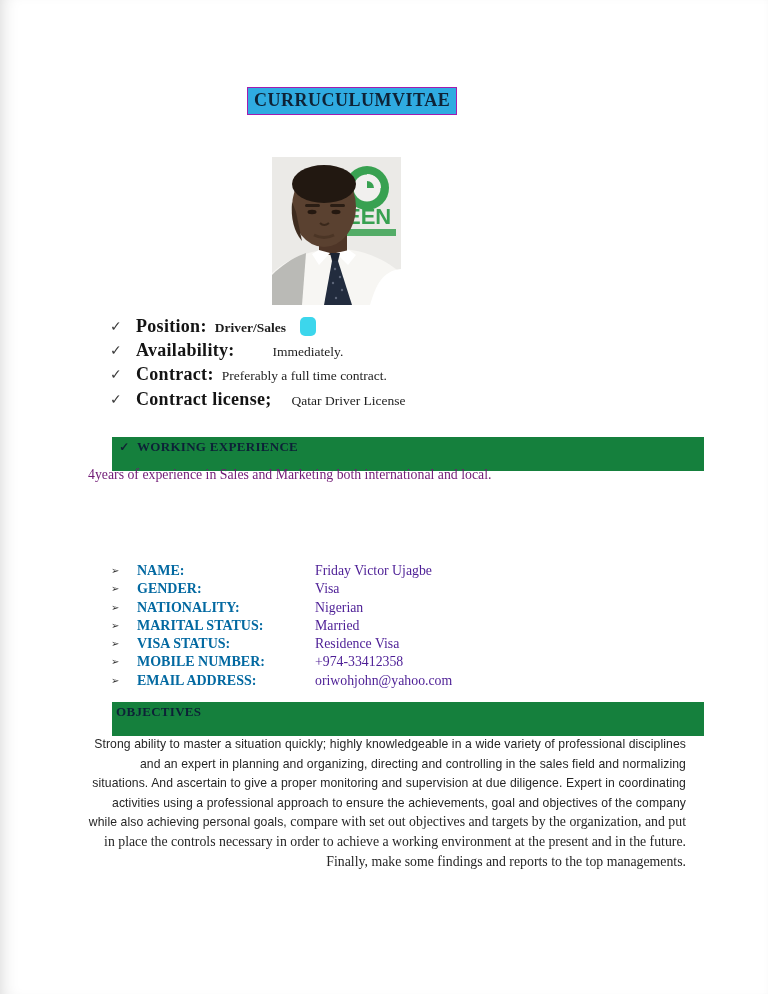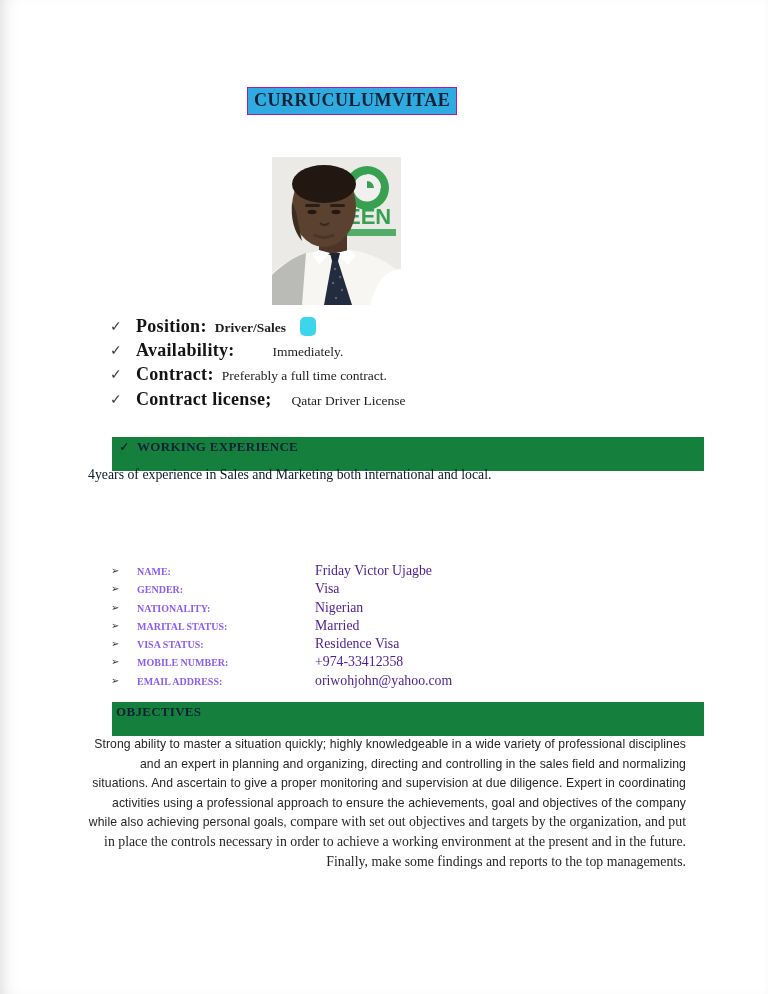--- a/index.html
+++ b/index.html
@@ -53,26 +53,26 @@
     line-height:19px;
     padding-left:4px;
     white-space:nowrap;
     margin-left:24px;
   }
   .bar-we { top:437px; padding-left:0; }
   .bar-we .check { display:inline-block; width:25px; text-align:center; font-size:12px; color:#123; }
   .bar-pd { top:532px; }
   .bar-ob { top:702px; }
   
-  .exp-line { position:absolute; left:88px; top:467px; font-size:13.8px; color:#0f172a; }
+  .exp-line { position:absolute; left:88px; top:467px; font-size:13.8px; color:#701a75; }
   
   .pd-list { position:absolute; left:111px; top:563px; }
   .pd-row { display:flex; height:18.3px; align-items:baseline; }
   .pd-row .arrow { width:26px; font-size:10px; color:#333; position:relative; top:-1px; }
-  .pd-row .plbl { width:178px; font-weight:bold; font-size:10px; color:#8b5cf6; }
+  .pd-row .plbl { width:178px; font-weight:bold; font-size:14px; color:#0369a1; }
   .pd-row .pval { font-size:13.8px; color:#4c1d95; }
   
   .objectives {
     position:absolute; left:88px; top:734px; width:598px;
     line-height:18.6px; text-align:right; color:#262626;
   }
   .objectives .p1 { font-family:"Liberation Sans", sans-serif; font-size:12.2px; letter-spacing:0.1px; }
   .objectives .p2 { font-family:"Liberation Serif", serif; font-size:13.8px; }
 </style>
 </head>

